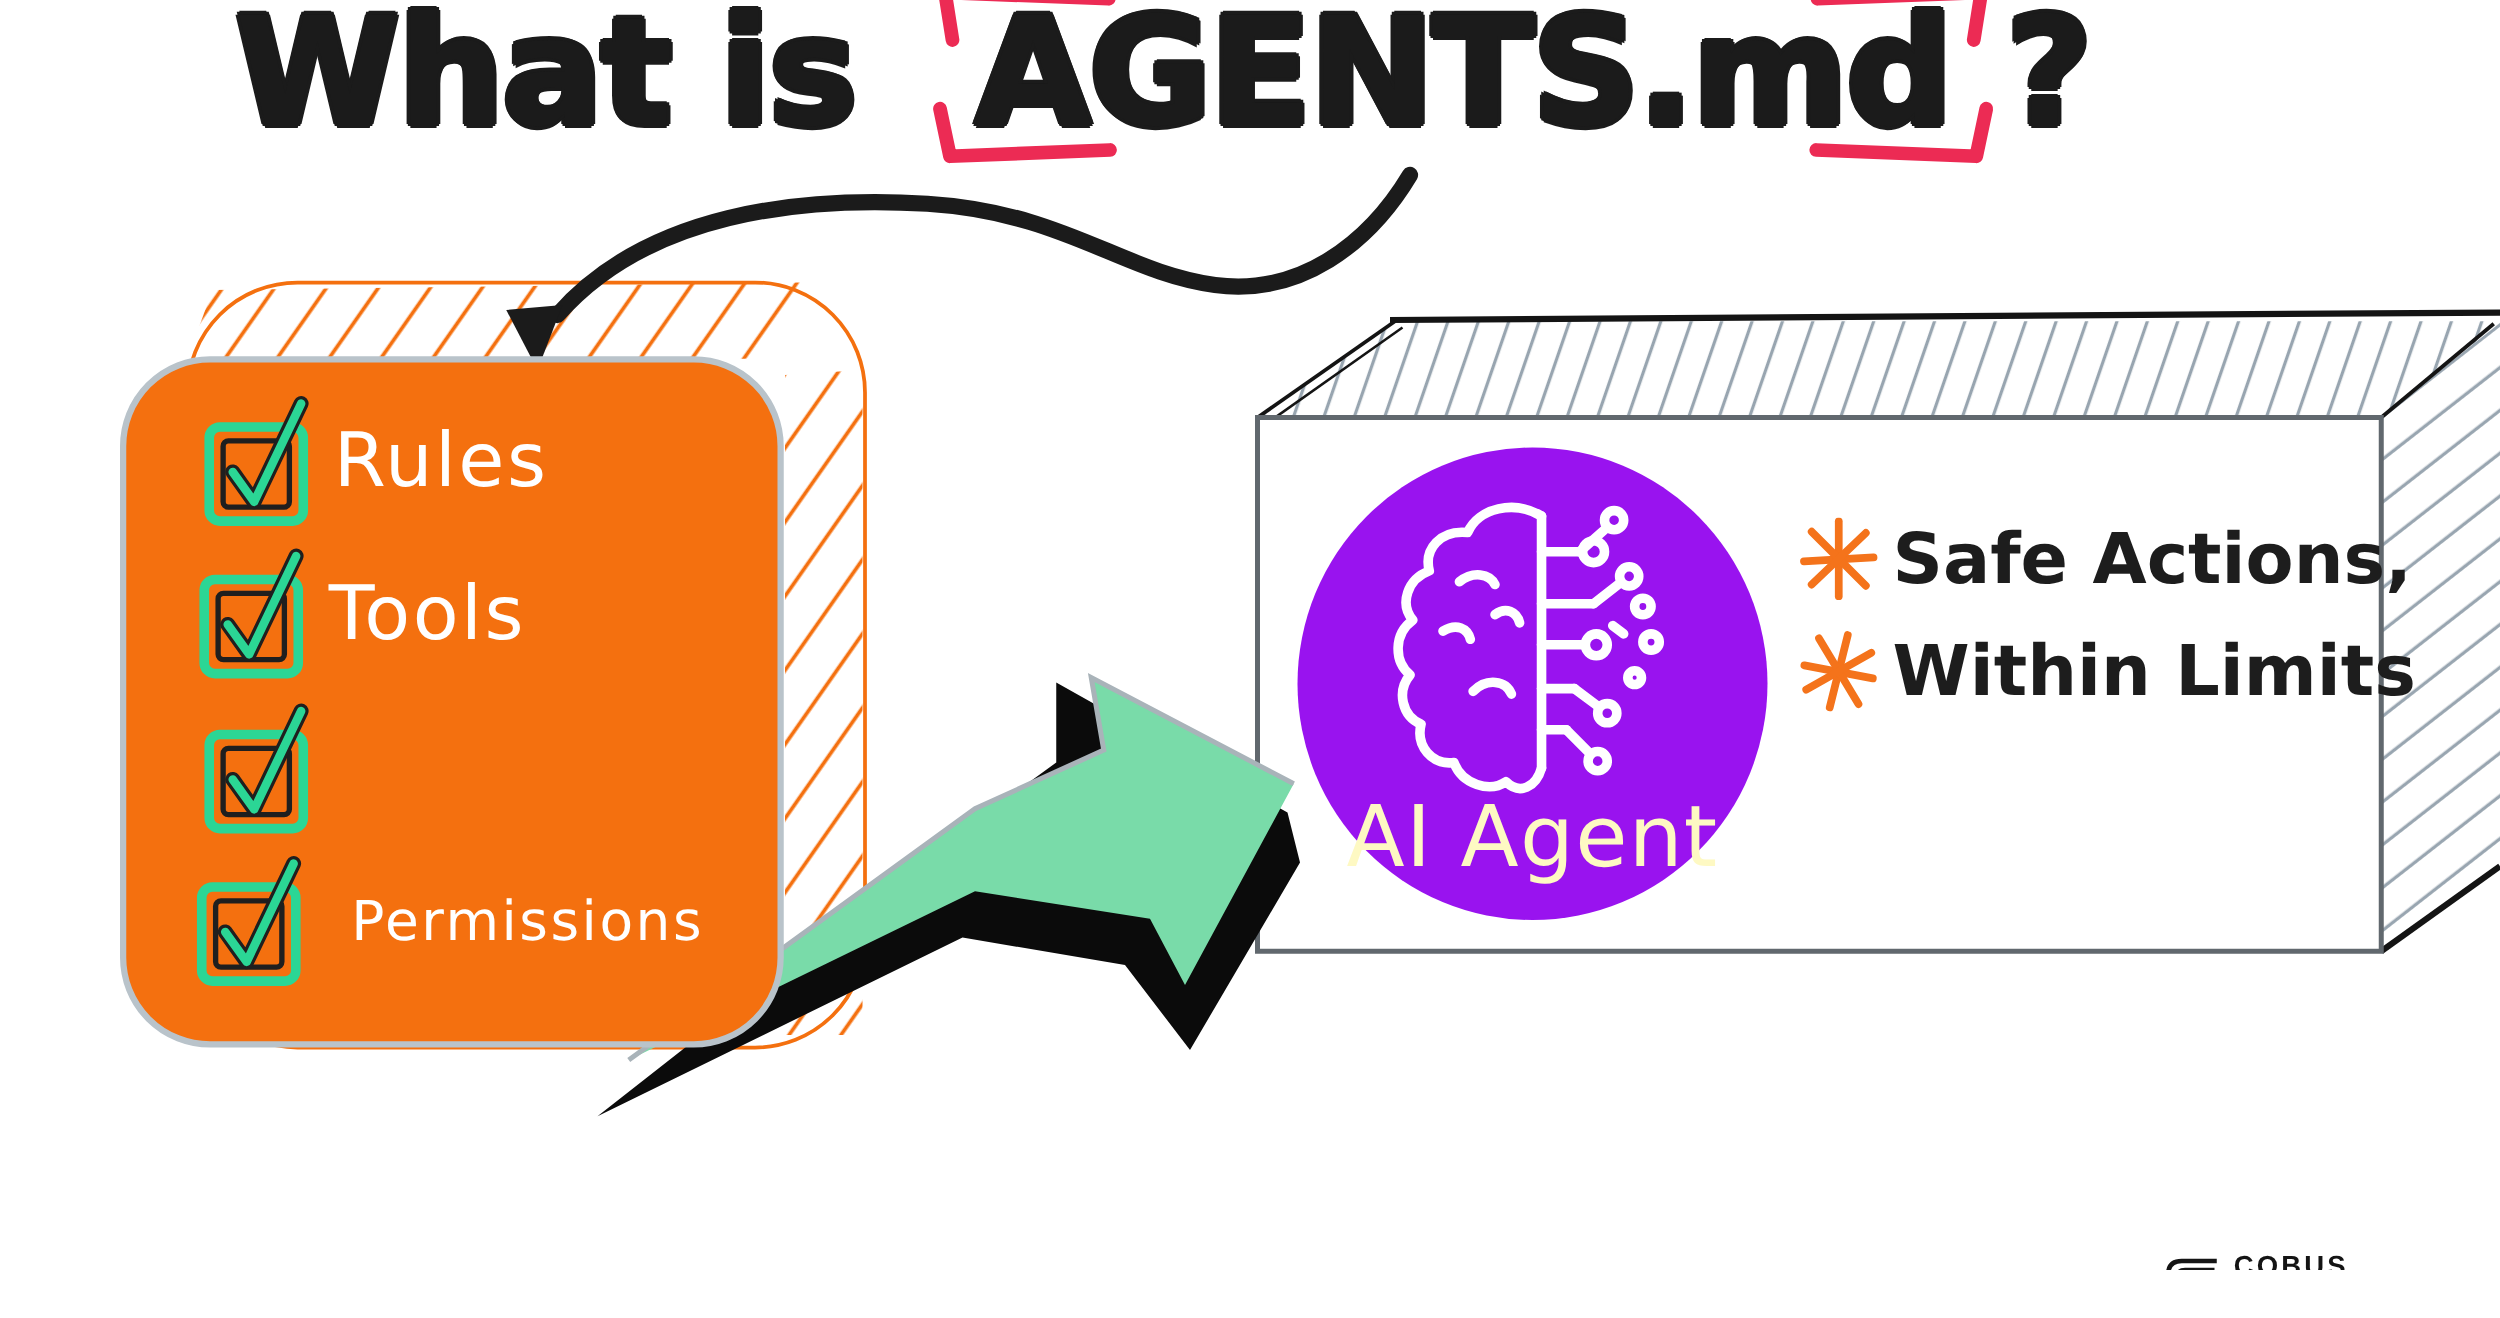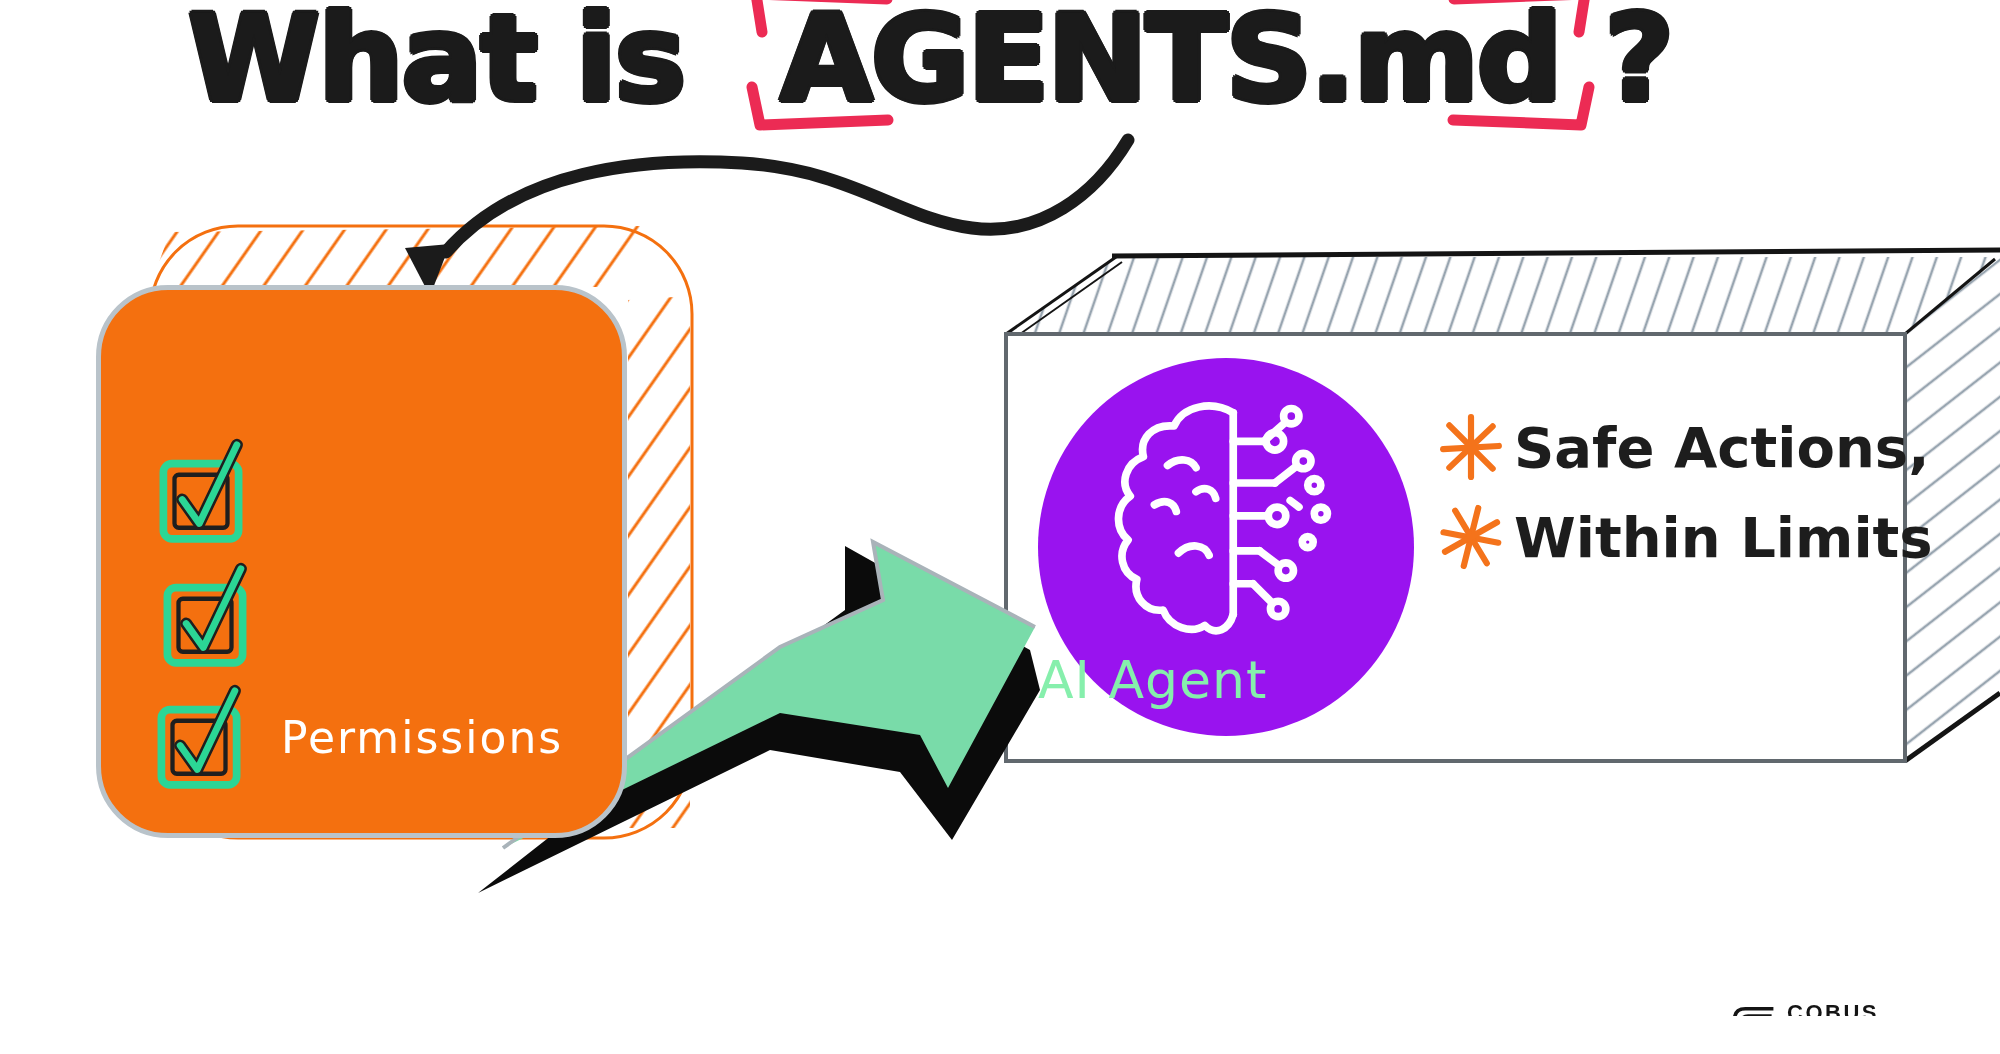--- a/index.html
+++ b/index.html
@@ -29,22 +29,22 @@
   .row-2{left:52px;top:148px;}
   .row-3{left:56px;top:272px;}
   .row-3 .check-label{margin-left:40px;}
   .row-4{left:50px;top:394px;}
   .row-4 .check-label{font-size:44px;margin-left:34px;}
 
   
   .agent-circle{position:absolute;left:1038px;top:358px;width:376px;height:378px;border-radius:50%;
                 background:var(--purple);z-index:4;}
   .agent-circle svg.brain{position:absolute;left:66px;top:28px;}
-  .agent-label{position:absolute;left:0;bottom:26px;width:100%;text-align:left;color:#86efac;
-               font-size:52px;letter-spacing:1px;}
+  .agent-label{position:absolute;left:0;bottom:26px;width:100%;text-align:center;color:#fef9c3;
+               font-size:68px;letter-spacing:1px;}
 
   
   .bullets{position:absolute;left:1438px;top:414px;z-index:5;}
   .bullet-row{display:flex;align-items:center;margin-bottom:24px;}
   .bullet-row svg{flex:0 0 auto;}
   .bullet-row:nth-child(2) svg{transform:rotate(14deg);}
   .bullet-row:nth-child(3) svg{transform:rotate(7deg);}
   .bullet-label{font-size:56px;color:#1d1d1d;margin-left:10px;white-space:nowrap;letter-spacing:0px;font-weight:bold;}
 
   
@@ -117,27 +117,37 @@
       </svg>
     </span><span class="word">AGENTS.md</span><span class="bracket close">
       <svg width="150" height="152" viewBox="0 0 150 152">
         <path d="M5,15 L136,10 L130,48" fill="none" style="stroke:var(--bracket-red)" stroke-width="11" stroke-linecap="round" stroke-linejoin="round"></path>
         <path d="M140,103 L132,141 L4,136" fill="none" style="stroke:var(--bracket-red)" stroke-width="11" stroke-linecap="round" stroke-linejoin="round"></path>
       </svg>
     </span><span class="word">?</span>
   </div>
 
   <div class="orange-box">
+    <div class="check-row row-1">
+      <svg width="96" height="106" viewBox="0 0 112 124">
+        <rect x="25" y="43" width="62" height="62" rx="5" fill="none" style="stroke:var(--check-dark)" stroke-width="5"></rect>
+        <rect x="12" y="30" width="88" height="88" rx="10" fill="none" style="stroke:var(--check-green)" stroke-width="9"></rect>
+        <path d="M34,72 L54,100 L98,8" fill="none" style="stroke:var(--check-dark)" stroke-width="14" stroke-linecap="round" stroke-linejoin="round"></path>
+        <path d="M34,72 L54,100 L98,8" fill="none" style="stroke:var(--check-green)" stroke-width="8" stroke-linecap="round" stroke-linejoin="round"></path>
+      </svg>
+      <span class="check-label">Rules</span>
+    </div>
     <div class="check-row row-2">
       <svg width="96" height="106" viewBox="0 0 112 124">
         <rect x="25" y="43" width="62" height="62" rx="5" fill="none" style="stroke:var(--check-dark)" stroke-width="5"></rect>
         <rect x="12" y="30" width="88" height="88" rx="10" fill="none" style="stroke:var(--check-green)" stroke-width="9"></rect>
         <path d="M34,72 L54,100 L98,8" fill="none" style="stroke:var(--check-dark)" stroke-width="14" stroke-linecap="round" stroke-linejoin="round"></path>
         <path d="M34,72 L54,100 L98,8" fill="none" style="stroke:var(--check-green)" stroke-width="8" stroke-linecap="round" stroke-linejoin="round"></path>
       </svg>
+      <span class="check-label">Tools</span>
     </div>
     <div class="check-row row-3">
       <svg width="96" height="106" viewBox="0 0 112 124">
         <rect x="25" y="43" width="62" height="62" rx="5" fill="none" style="stroke:var(--check-dark)" stroke-width="5"></rect>
         <rect x="12" y="30" width="88" height="88" rx="10" fill="none" style="stroke:var(--check-green)" stroke-width="9"></rect>
         <path d="M34,72 L54,100 L98,8" fill="none" style="stroke:var(--check-dark)" stroke-width="14" stroke-linecap="round" stroke-linejoin="round"></path>
         <path d="M34,72 L54,100 L98,8" fill="none" style="stroke:var(--check-green)" stroke-width="8" stroke-linecap="round" stroke-linejoin="round"></path>
       </svg>
     </div>
     <div class="check-row row-4">

